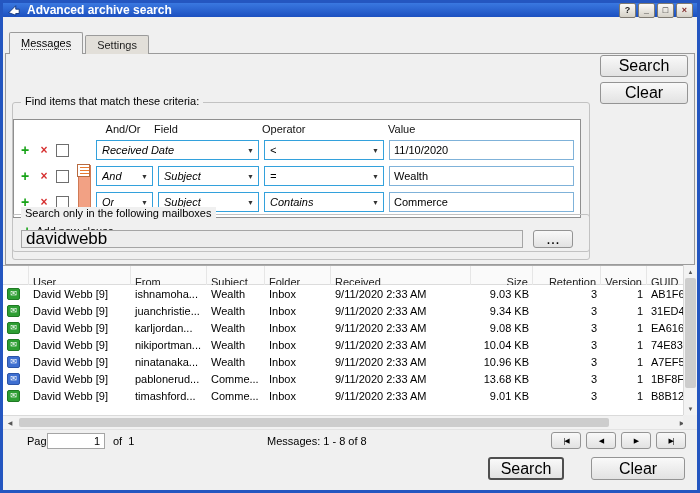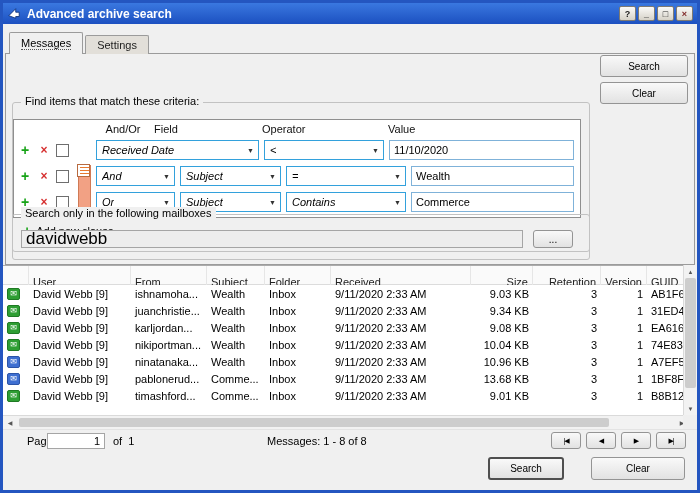--- a/index.html
+++ b/index.html
@@ -1,19 +1,19 @@
 <!DOCTYPE html>
 <html><head>
 <meta charset="utf-8">
 <style>
   html,body{margin:0;padding:0;background:#ffffff;font-family:"Liberation Sans",sans-serif;font-size:11px;color:#000;}
   .window{position:relative;width:700px;height:493px;box-sizing:border-box;border:3px solid #2456C0;background:#F0F0F0;overflow:hidden;}
 
   
-  .titlebar{position:absolute;top:0;left:0;right:0;height:21px;background:linear-gradient(180deg,#3A78E0,#1C50C0);display:flex;align-items:center;padding:0 4px;color:#fff;justify-content:space-between;}
+  .titlebar{position:absolute;top:0;left:0;right:0;height:14px;background:linear-gradient(180deg,#3A78E0,#1C50C0);display:flex;align-items:center;padding:0 4px;color:#fff;justify-content:space-between;}
   .app-icon{width:15px;height:14px;margin-right:5px;display:flex;align-items:center;}
   .title{font-weight:bold;font-size:12px;flex:1;white-space:nowrap;overflow:hidden;}
   .winbtn{width:17px;height:15px;margin-left:2px;background:linear-gradient(#FBFAF8,#D6D2C8);border:1px solid #7E7A72;border-radius:2px;display:flex;align-items:center;justify-content:center;font-size:9px;font-weight:bold;color:#222;box-sizing:border-box;cursor:default;}
   .winbtn.close{color:#7A1F1F;}
 
   
   .tabs{position:absolute;top:29px;left:6px;height:22px;display:flex;z-index:3;}
   .tab{box-sizing:border-box;border:1px solid #9B9B9B;border-bottom:none;border-radius:2px 2px 0 0;padding:0 11px;display:flex;align-items:center;}
   .tab.active{background:#F0F0F0;height:22px;position:relative;z-index:4;}
   .tab.inactive{background:#E2DFD9;height:19px;margin-top:3px;margin-left:2px;color:#222;}
@@ -37,35 +37,35 @@
   .crit-row{display:flex;align-items:center;height:26px;gap:5px;padding:0 6px 0 4px;}
   .c-plus{width:14px;color:#17A317;font-weight:bold;font-size:14px;text-align:center;line-height:14px;cursor:default;}
   .c-x{width:14px;color:#D62F2F;font-weight:bold;font-size:12px;text-align:center;cursor:default;}
   .c-cb{width:16px;display:flex;align-items:center;}
   .cb-box{width:13px;height:13px;background:#fff;border:1px solid #6E6E6E;box-sizing:border-box;display:block;}
   .c-br{width:14px;}
   .combo{height:20px;box-sizing:border-box;border:1px solid #33A1DC;background:#fff;display:flex;align-items:center;justify-content:space-between;padding:0 4px 0 5px;cursor:default;font-style:italic;}
   .combo-text{white-space:nowrap;overflow:hidden;}
   .combo-arrow{font-size:7px;color:#333;margin-left:4px;}
   .w-field1{width:163px;}
-  .w-andor{width:79px;}
+  .w-andor{width:57px;}
   .w-field{width:101px;}
   .w-op{width:120px;}
   .val-input{flex:1;height:20px;box-sizing:border-box;border:1px solid #7FB2D9;background:#fff;font-family:inherit;font-size:11px;padding:0 4px;}
   .bracket{position:absolute;left:64px;top:45px;width:13px;height:47px;background:#F2A184;border:1px solid #D07A55;box-sizing:border-box;}
   .bracket-icon{position:absolute;top:-2px;left:-2px;width:13px;height:13px;background:#fff;border:1px solid #B86A3F;box-sizing:border-box;background-image:repeating-linear-gradient(#E87A30 0 1px,transparent 1px 3px);background-size:9px 8px;background-position:2px 2px;background-repeat:no-repeat;}
   .add-clause{position:absolute;left:10px;top:120px;display:flex;align-items:center;gap:5px;cursor:default;}
   .add-plus{color:#17A317;font-weight:bold;font-size:14px;}
 
   
   .mb-input{position:absolute;left:8px;top:15px;width:502px;height:18px;box-sizing:border-box;border:1px solid #A5A5A5;background:#EDEDED;font-family:inherit;font-size:17px;padding:0 4px;}
   .mb-browse{position:absolute;left:520px;top:15px;width:40px;height:18px;font-size:10px;}
 
   
-  .btn{background:linear-gradient(#F9F9F9,#E2E2E2);border:1px solid #949494;border-radius:3px;display:flex;align-items:center;justify-content:center;font-size:10px;box-sizing:border-box;cursor:default;white-space:nowrap;}
+  .btn{background:linear-gradient(#F9F9F9,#E2E2E2);border:1px solid #949494;border-radius:3px;display:flex;align-items:center;justify-content:center;font-size:16px;box-sizing:border-box;cursor:default;white-space:nowrap;}
   .side-btn{position:absolute;right:6px;width:88px;height:22px;}
   .side-search{top:1px;}
   .side-clear{top:28px;}
 
   
   .grid-header{position:absolute;top:262px;left:0;right:0;height:20px;background:#FAFAFA;border-top:1px solid #ABABAB;border-bottom:1px solid #DCDCDC;display:flex;box-sizing:border-box;}
   .gh{display:flex;align-items:center;padding:16px 4px;box-sizing:border-box;border-right:1px solid #E6E6E6;height:100%;white-space:nowrap;overflow:hidden;color:#222;}
   .right{justify-content:flex-end;text-align:right;}
   .w-icon{width:26px;}
   .w-user{width:102px;}

